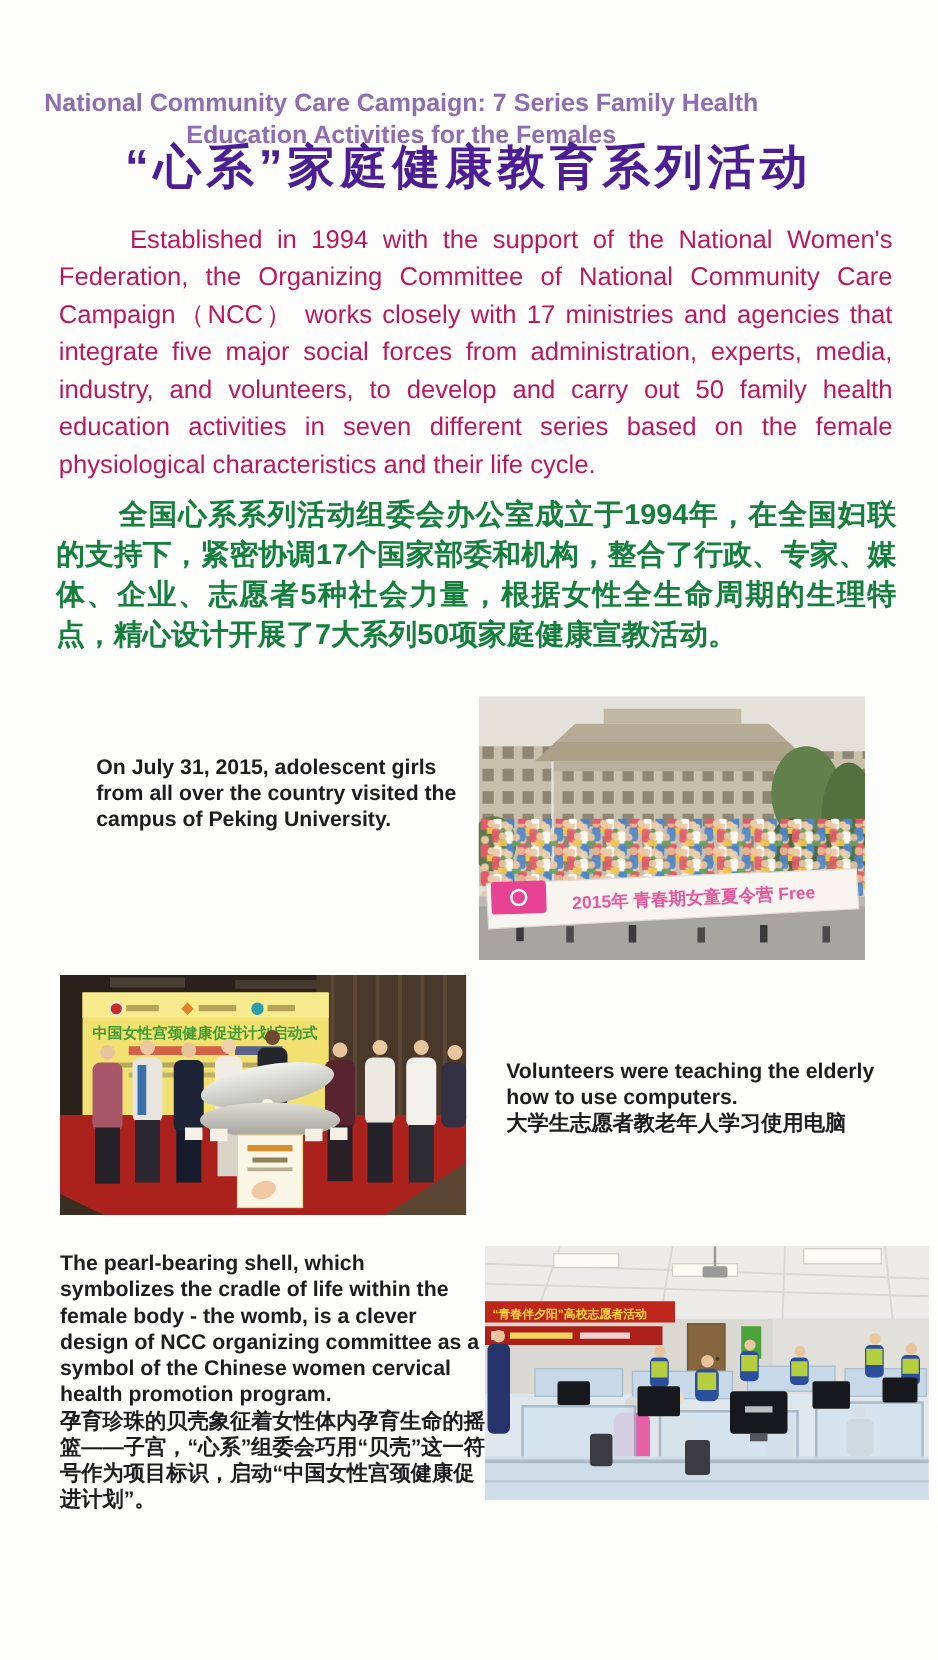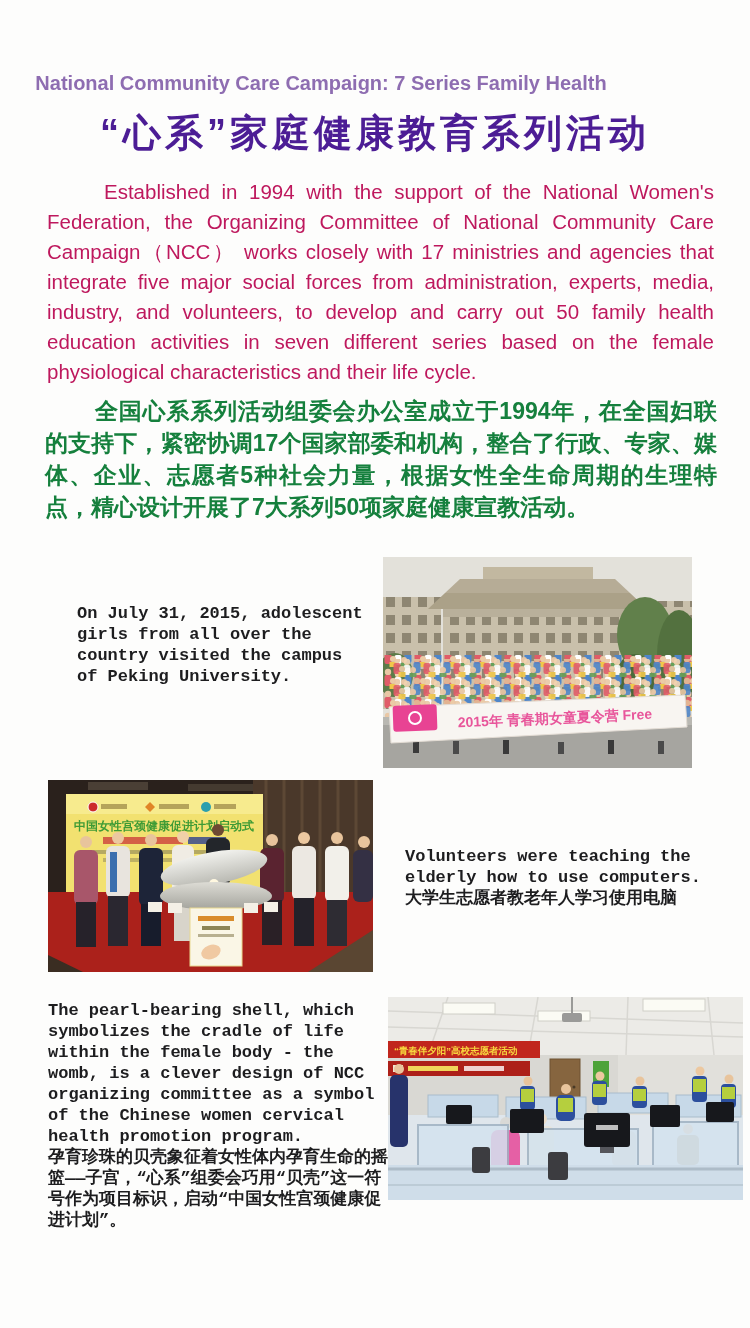--- a/index.html
+++ b/index.html
@@ -18,36 +18,37 @@
   }
   .para-en{
     position:absolute;top:177px;left:47px;width:667px;margin:0;
     font-size:20.5px;line-height:30px;text-align:justify;text-indent:57px;color:#be185d;
   }
   .para-zh{
     position:absolute;top:395px;left:45px;width:672px;margin:0;
     font-size:23px;font-weight:bold;line-height:32px;text-align:justify;text-indent:50px;color:#15803d;
   }
   .caption{position:absolute;font-size:17px;font-weight:bold;line-height:21px;color:#1d1d1f;}
-  .caption span{display:block;font-family:Liberation Mono, monospace;}
+  .caption span{display:block;}
   .cap1{top:603px;left:77px;width:292px;}
   .cap2{top:846px;left:405px;width:318px;}
   .cap3{top:1000px;left:48px;width:340px;}
   .photo{position:absolute;display:block;}
   .photo1{top:557px;left:383px;}
   .photo2{top:780px;left:48px;}
   .photo3{top:997px;left:388px;}
 </style>
 </head>
 <body>
 
 <div class="page">
 
   <div class="title-en">
     <div>National Community Care Campaign: 7 Series Family Health</div>
+    <div>Education Activities for the Females</div>
   </div>
 
   <div class="title-zh">“心系”家庭健康教育系列活动</div>
 
   <p class="para-en">Established in 1994 with the support of the National Women's Federation, the Organizing Committee of National Community Care Campaign（NCC） works closely with 17 ministries and agencies that integrate five major social forces from administration, experts, media, industry, and volunteers, to develop and carry out 50 family health education activities in seven different series based on the female physiological characteristics and their life cycle.</p>
   <p class="para-zh">全国心系系列活动组委会办公室成立于1994年，在全国妇联的支持下，紧密协调17个国家部委和机构，整合了行政、专家、媒体、企业、志愿者5种社会力量，根据女性全生命周期的生理特点，精心设计开展了7大系列50项家庭健康宣教活动。</p>
 
   <div class="caption cap1">
     <span>On July 31, 2015, adolescent girls from all over the country visited the campus of Peking University.</span>
   </div>

